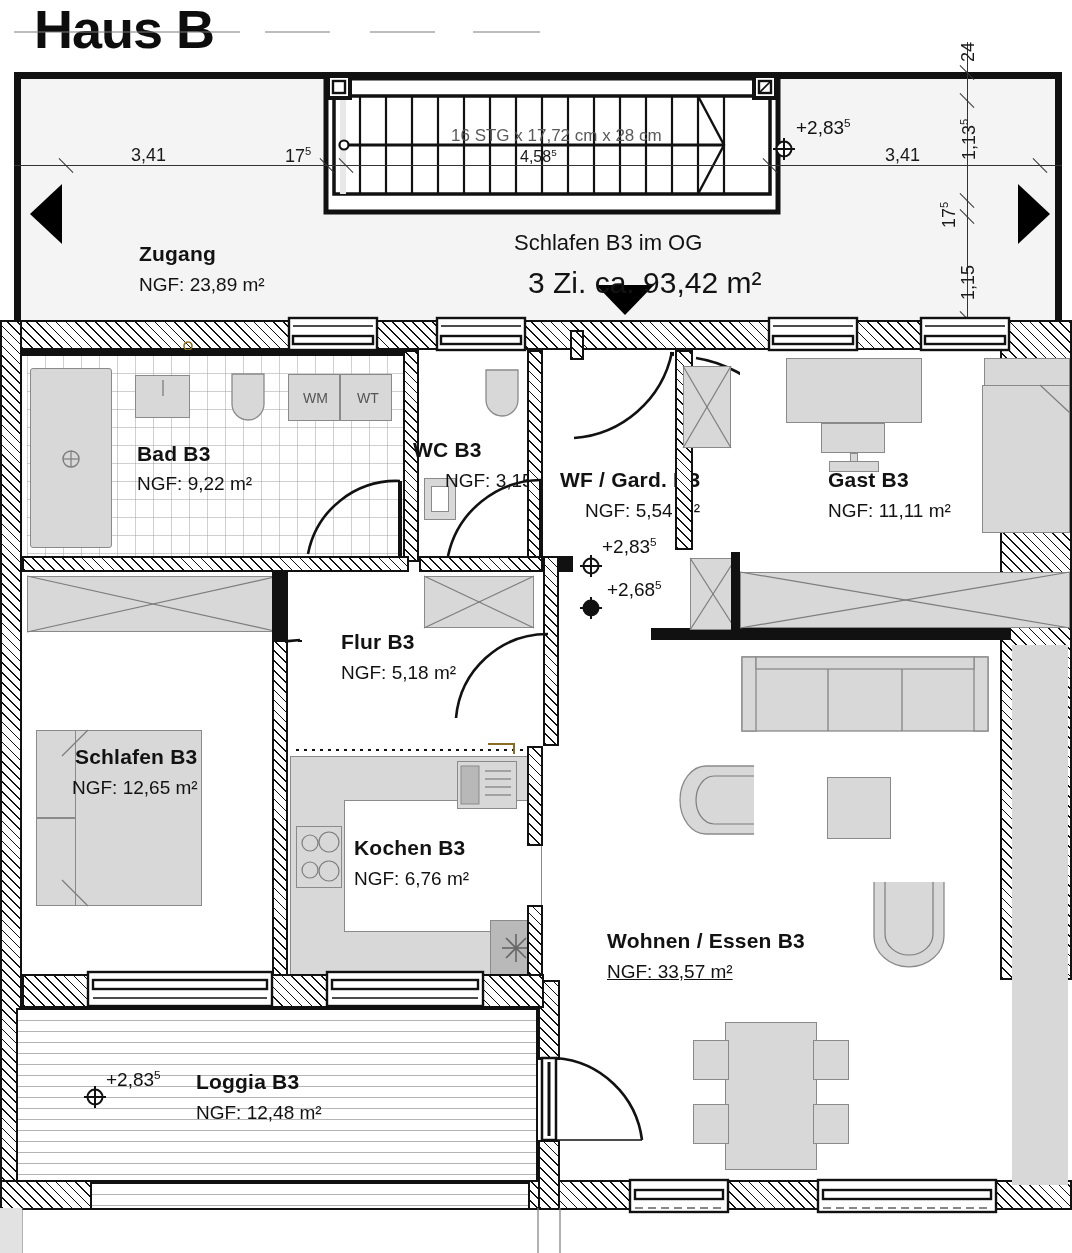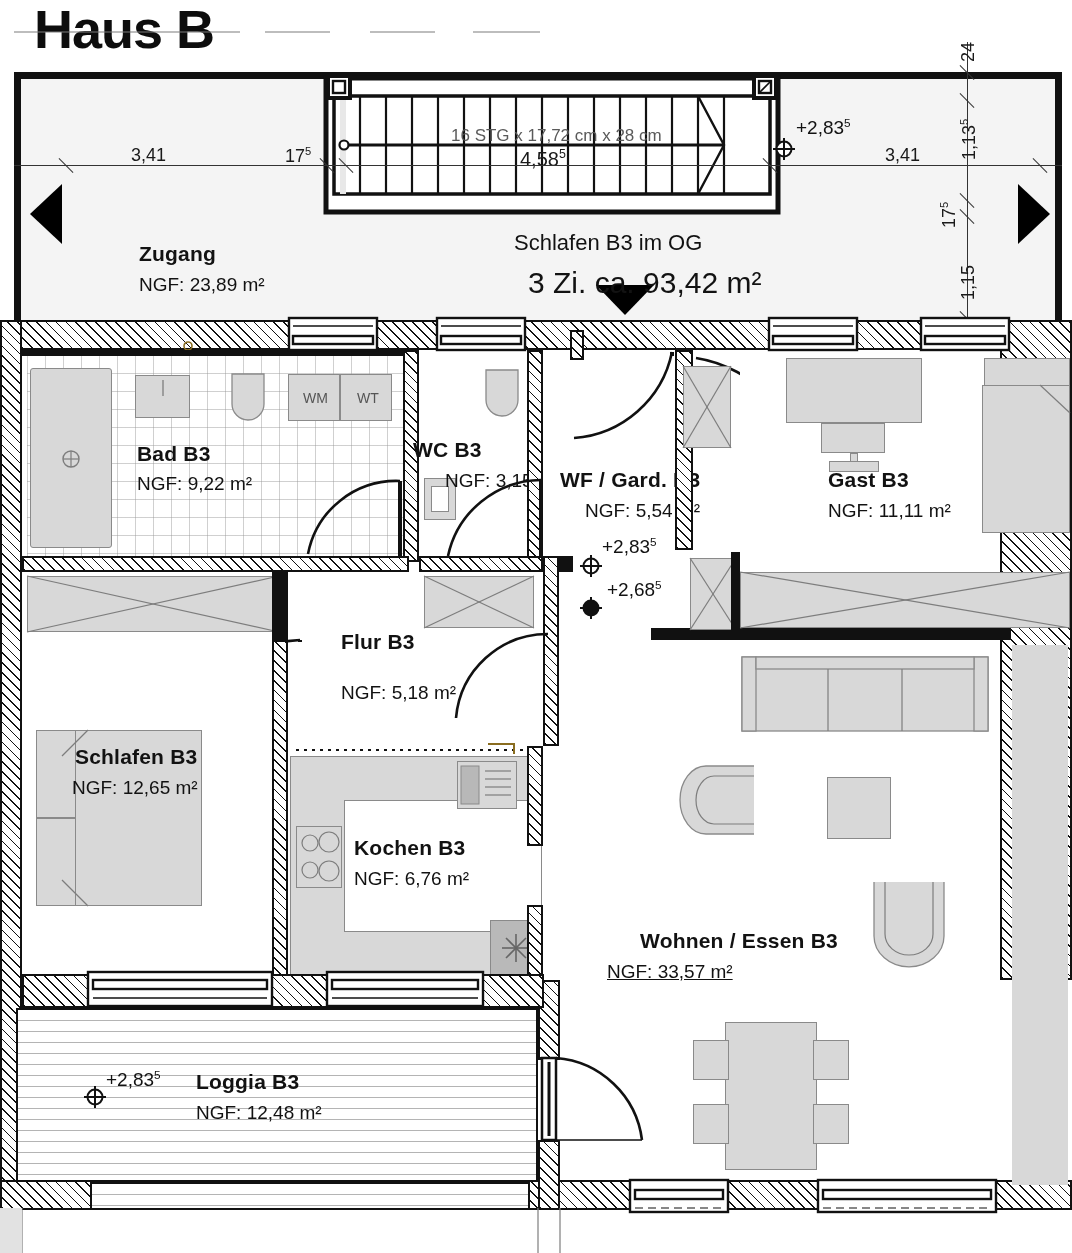--- a/index.html
+++ b/index.html
@@ -103,21 +103,21 @@
     <path d="M372 18 L398 67 L372 116" class="stroke" stroke-width="3"></path>
 
     <rect x="2" y="-2" width="22" height="22" fill="#ffffff" stroke="#111" stroke-width="4"></rect>
     <rect x="7" y="3" width="12" height="12" fill="#ffffff" stroke="#111" stroke-width="2.4"></rect>
     <rect x="428" y="-2" width="22" height="22" fill="#ffffff" stroke="#111" stroke-width="4"></rect>
     <rect x="433" y="3" width="12" height="12" fill="#ffffff" stroke="#111" stroke-width="2.4"></rect>
     <line x1="433" y1="15" x2="445" y2="3" stroke="#111" stroke-width="1.6"></line>
   </svg>
 
   <div class="txt dim" style="left:451px;top:126px;font-size:17px;color:#5a5a5a;">16 STG x 17,72 cm x 28 cm</div>
-  <div class="txt dim" style="left:520px;top:147px;font-size:20px;"><span>4,58</span><span class="sup">5</span></div>
+  <div class="txt dim" style="left:520px;top:147px;font-size:16px;"><span>4,58</span><span class="sup">5</span></div>
 
   <div class="dline" style="left:14px;top:165px;width:1048px;"></div>
   <div class="tick" style="left:56px;top:165px;"></div>
   <div class="tick" style="left:317px;top:165px;"></div>
   <div class="tick" style="left:336px;top:165px;"></div>
   <div class="tick" style="left:760px;top:165px;"></div>
   <div class="tick" style="left:1030px;top:165px;"></div>
 
   <div class="txt dim" style="left:131px;top:145px;">3,41</div>
   <div class="txt dim" style="left:285px;top:145px;"><span>17</span><span class="sup">5</span></div>
@@ -276,21 +276,21 @@
   <div class="txt rm-area" style="left:828px;top:500px;">NGF: 11,11 m²</div>
 
   <div class="grayfill" style="left:740px;top:572px;width:330px;height:56px;"></div>
   <svg style="left:740px;top:572px;" width="330" height="56">
     <line x1="0" y1="0" x2="330" y2="56" class="thin"></line>
       <line x1="330" y1="0" x2="0" y2="56" class="thin"></line>
   </svg>
 
   <div class="room" style="left:287px;top:572px;width:256px;height:174px;"></div>
   <div class="txt rm-name" style="left:341px;top:630px;">Flur B3</div>
-  <div class="txt rm-area" style="left:341px;top:662px;margin-top:20px;">NGF: 5,18 m²</div>
+  <div class="txt rm-area" style="left:341px;top:662px;">NGF: 5,18 m²</div>
 
   <div class="grayfill" style="left:424px;top:576px;width:110px;height:52px;"></div>
   <svg style="left:424px;top:576px;" width="110" height="52">
     <line x1="0" y1="0" x2="110" y2="52" class="thin"></line>
       <line x1="110" y1="0" x2="0" y2="52" class="thin"></line>
   </svg>
 
   <svg style="left:200px;top:640px;" width="110" height="92">
     <path d="M100 0 A 98 98 0 0 0 6 86" class="door"></path>
     <line x1="100" y1="0" x2="100" y2="2" stroke="#111" stroke-width="4"></line>
@@ -388,21 +388,21 @@
   </svg>
 
   <div class="grayfill" style="left:725px;top:1022px;width:92px;height:148px;"></div>
   <div class="grayfill" style="left:693px;top:1040px;width:36px;height:40px;"></div>
   <div class="grayfill" style="left:693px;top:1104px;width:36px;height:40px;"></div>
   <div class="grayfill" style="left:813px;top:1040px;width:36px;height:40px;"></div>
   <div class="grayfill" style="left:813px;top:1104px;width:36px;height:40px;"></div>
 
   <div class="grayfill" style="left:1012px;top:645px;width:56px;height:540px;border:none;background:#d8d8d8;"></div>
 
-  <div class="txt rm-name" style="left:607px;top:929px;margin-left:33px;">Wohnen / Essen B3</div>
+  <div class="txt rm-name" style="left:607px;top:929px;">Wohnen / Essen B3</div>
   <div class="txt rm-area" style="left:607px;top:961px;text-decoration:underline;">NGF:      33,57 m²</div>
 
   <div class="deck" style="left:16px;top:1008px;width:522px;height:174px;"></div>
   <div class="txt elev" style="left:106px;top:1068px;"><span>+2,83</span><span class="sup">5</span></div>
   <svg style="left:83px;top:1085px;" width="24" height="24">
     <circle cx="12" cy="12" r="7.5" fill="#ffffff" stroke="#111" stroke-width="2"></circle>
     <line x1="12" y1="1" x2="12" y2="23" stroke="#111" stroke-width="2"></line>
     <line x1="1" y1="12" x2="23" y2="12" stroke="#111" stroke-width="2"></line>
   </svg>
   <div class="txt rm-name" style="left:196px;top:1070px;">Loggia B3</div>

